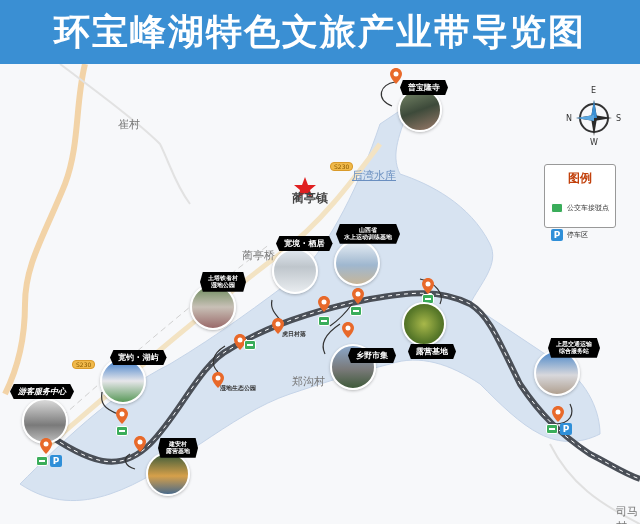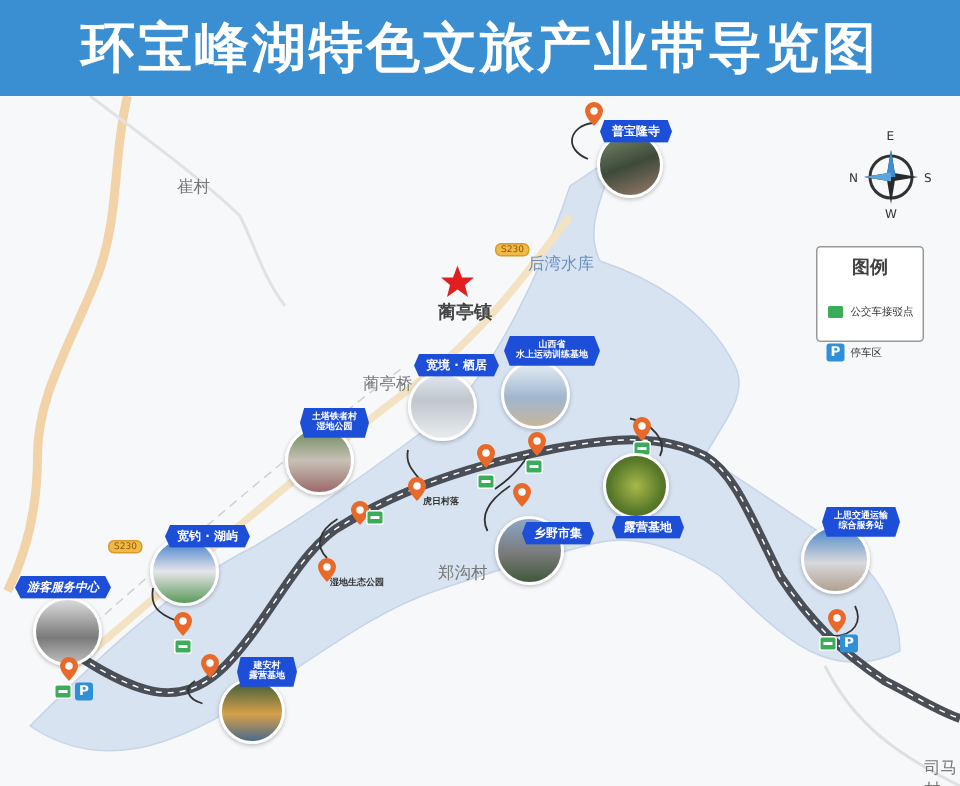--- a/index.html
+++ b/index.html
@@ -3,32 +3,32 @@
 <meta charset="utf-8">
 <style>
   * { box-sizing: border-box; margin: 0; padding: 0; }
   body { width: 640px; height: 524px; overflow: hidden; background: #f7f8fa; font-family: "DejaVu Sans", sans-serif; position: relative; }
   .header { position: absolute; left: 0; top: 0; width: 640px; height: 64px; background: #3a8fd3; display: flex; align-items: center; justify-content: center; }
   .header-title { color: #fff; font-size: 36px; font-weight: bold; letter-spacing: 2px; }
   .map { position: absolute; left: 0; top: 64px; width: 640px; height: 460px; }
   .map svg { position: absolute; left: 0; top: 0; }
   .place { position: absolute; font-size: 11px; color: #777; }
   .town { position: absolute; font-size: 12px; color: #444; font-weight: bold; }
-  .water-label { position: absolute; font-size: 11px; color: #6a8fc0; }
+  .water-label { position: absolute; font-size: 11px; color: #6a8fc0; text-decoration: underline; }
   .road-badge { position: absolute; font-size: 6px; background: #f0b94a; color: #8a5a00; border-radius: 4px; padding: 0 3px; border: 1px solid #d99a2a; }
   .spot { position: absolute; }
   .photo { position: absolute; border-radius: 50%; border: 2px solid #fff; box-shadow: 0 1px 3px rgba(0,0,0,0.25); overflow: hidden; }
-  .tag { position: absolute; background: #1d4ed8; color: #fff; font-size: 8px; font-weight: bold; padding: 3px 8px; white-space: nowrap; clip-path: polygon(6% 0, 94% 0, 100% 50%, 94% 100%, 6% 100%, 0 50%); text-align: center; line-height: 1.15; }
+  .tag { position: absolute; background: #000000; color: #fff; font-size: 8px; font-weight: bold; padding: 3px 8px; white-space: nowrap; clip-path: polygon(6% 0, 94% 0, 100% 50%, 94% 100%, 6% 100%, 0 50%); text-align: center; line-height: 1.15; }
   .pin { position: absolute; width: 12px; height: 16px; }
   .bus { position: absolute; width: 12px; height: 10px; background: #3aad5a; border-radius: 2px; border: 1px solid #fff; }
   .bus::after { content: ""; position: absolute; left: 2px; top: 3px; width: 6px; height: 2px; background: #fff; }
   .park { position: absolute; width: 12px; height: 12px; background: #2f8fd8; color: #fff; font-size: 9px; font-weight: bold; text-align: center; line-height: 12px; border-radius: 2px; }
   .small-poi { position: absolute; font-size: 6px; color: #333; font-weight: bold; }
   .legend { position: absolute; left: 544px; top: 100px; width: 72px; height: 64px; background: #fff; border: 1px solid #999; border-radius: 3px; padding: 5px 6px; }
-  .legend-title { text-align: center; font-size: 12px; font-weight: bold; color: #404040; font-family: "DejaVu Serif", serif; margin-bottom: 4px; }
+  .legend-title { text-align: center; font-size: 12px; font-weight: bold; color: #c2410c; font-family: "DejaVu Serif", serif; margin-bottom: 4px; }
   .legend-row { display: flex; align-items: center; gap: 4px; font-size: 7px; color: #333; margin-bottom: 4px; margin-top: 16px; }
   .legend-row .bus, .legend-row .park { position: static; }
   .compass { position: absolute; left: 566px; top: 22px; width: 56px; height: 60px; }
   .compass-letter { position: absolute; font-size: 8px; color: #333; }
 </style>
 </head>
 <body>
 
 <div class="header">
   <span class="header-title">环宝峰湖特色文旅产业带导览图</span>
@@ -82,21 +82,21 @@
       <span class="bus"></span>
       <span>公交车接驳点</span>
     </div>
     <div class="legend-row">
       <span class="park">P</span>
       <span>停车区</span>
     </div>
   </div>
 
   <span class="place" style="left:118px;top:53px;">崔村</span>
-  <span class="town" style="left:292px;top:136px;">蔺亭镇</span>
+  <span class="town" style="left:292px;top:126px;">蔺亭镇</span>
   <span class="place" style="left:242px;top:160px;margin-top:24px;">蔺亭桥</span>
   <span class="water-label" style="left:352px;top:104px;">后湾水库</span>
   <span class="place" style="left:292px;top:310px;">郑沟村</span>
   <span class="place" style="left:604px;top:440px;margin-left:12px;">司马村</span>
   <span class="road-badge" style="left:330px;top:98px;">S230</span>
   <span class="road-badge" style="left:72px;top:296px;">S230</span>
 
   <span class="small-poi" style="left:282px;top:266px;">虎日村落</span>
   <span class="small-poi" style="left:220px;top:320px;">湿地生态公园</span>
 

